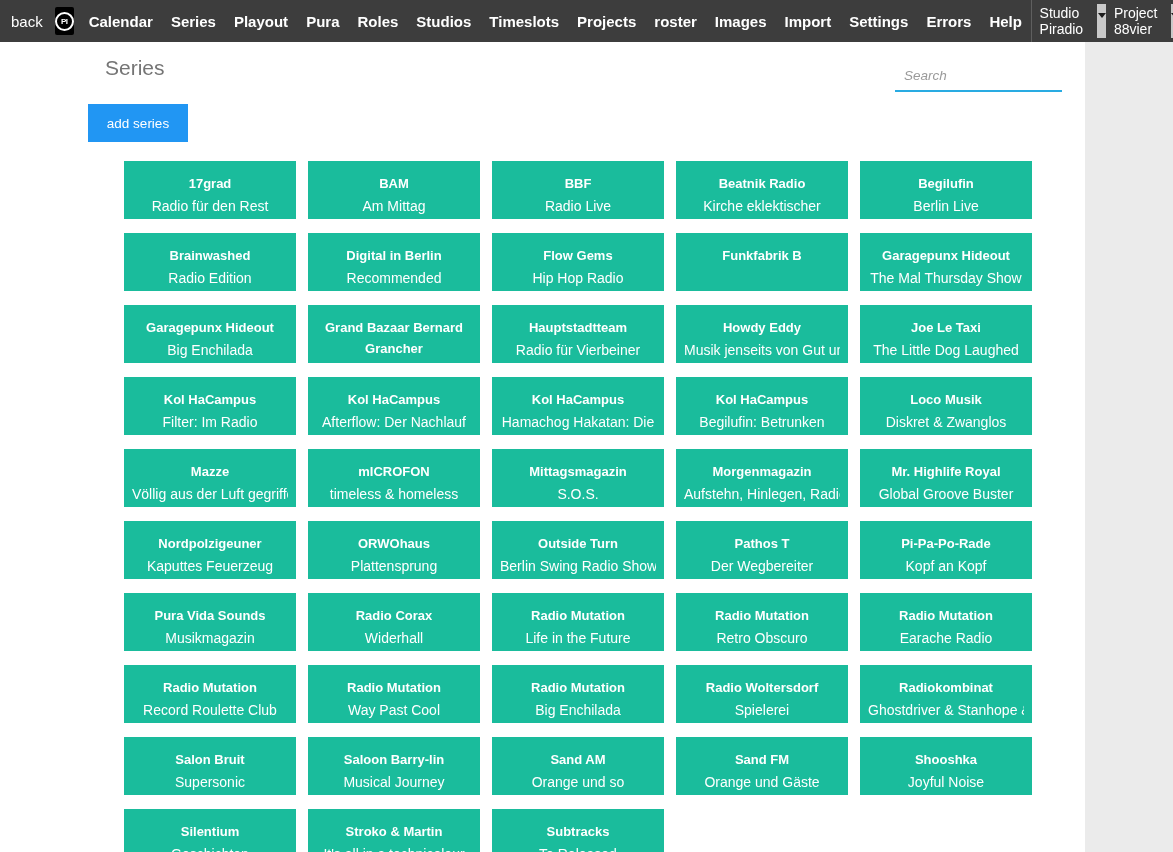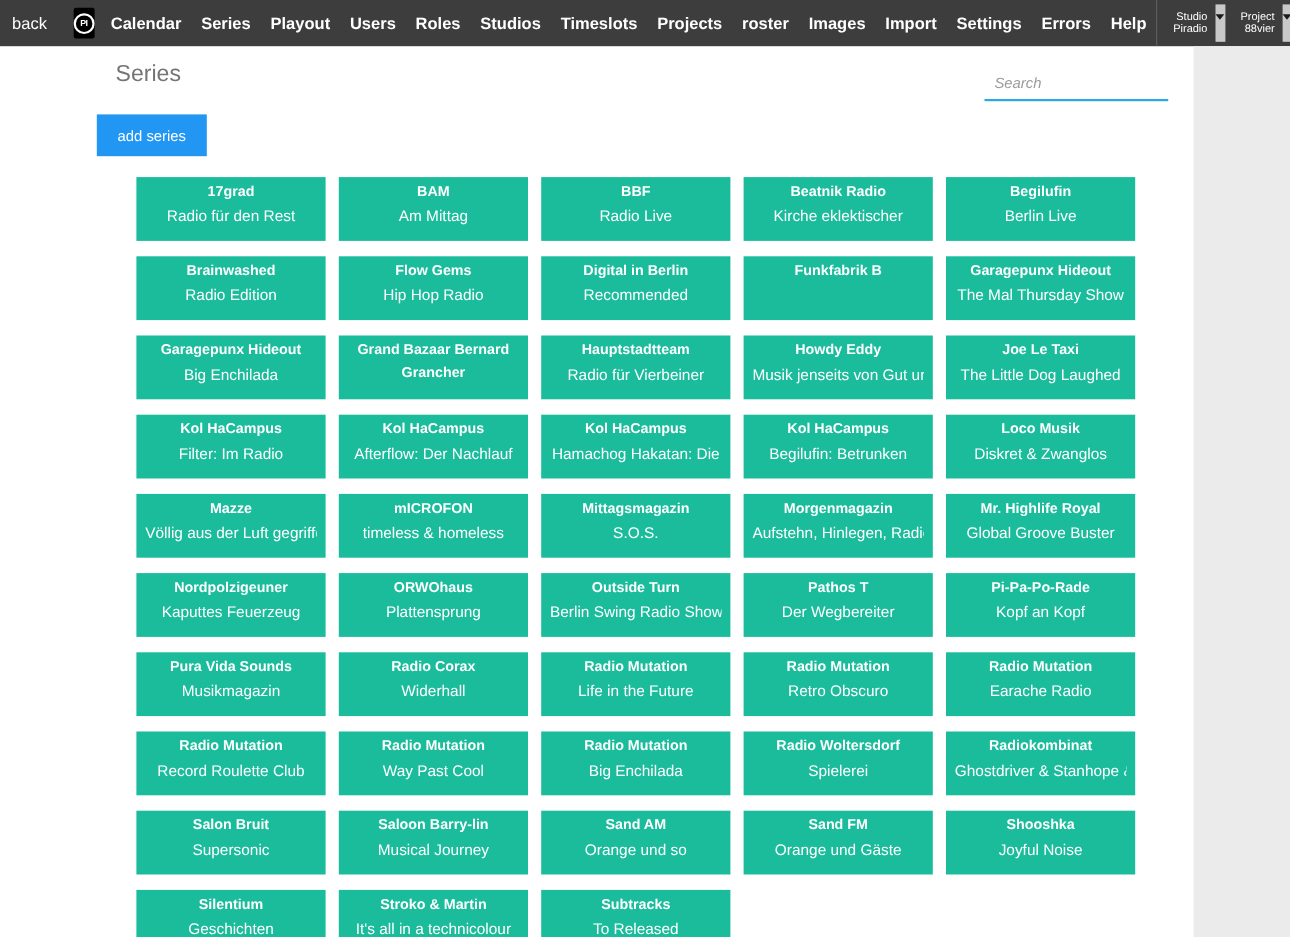--- a/index.html
+++ b/index.html
@@ -3,32 +3,32 @@
 <meta charset="utf-8">
 <style>
   * { margin:0; padding:0; box-sizing:border-box; }
   html,body { width:1173px; height:852px; overflow:hidden; background:#fff;
               font-family:"Liberation Sans", sans-serif; }
 
   
   .navbar { position:absolute; left:0; top:0; width:1173px; height:42px;
             background:#3d3d3d; color:#fff; display:flex; align-items:center;
             font-size:15px; }
-  .nav-back { padding:0 24px 0 11px; cursor:pointer; }
+  .nav-back { padding:0 12px 0 11px; cursor:pointer; }
   .logo-box { width:28px; height:28px; background:#000; border-radius:2px;
               display:flex; align-items:center; justify-content:center; margin-right:6px; cursor:pointer; }
   .logo-circle { width:19px; height:19px; border:2px solid #fff; border-radius:50%;
                  display:flex; align-items:center; justify-content:center;
                  font-size:8px; font-weight:bold; letter-spacing:-0.5px; }
   .nav-links { display:flex; align-items:center; height:100%; }
   .nav-link { padding:0 9px; cursor:pointer; height:100%; display:flex; align-items:center;font-weight:bold; }
   .nav-right { margin-left:auto; display:flex; align-items:center; height:100%; }
   .nav-sep { width:1px; height:42px; background:#5f5f5f; }
   .nav-select { display:flex; align-items:center; height:100%; padding-left:8px;
-                font-size:10px; cursor:pointer;text-align:right; }
+                font-size:14px; cursor:pointer; }
   .select-strip { width:15px; height:34px; background:#c9c9c9; margin-left:7px;
                   display:flex; justify-content:center; align-items:flex-start; padding-top:9px; }
   .select-strip .tri { width:0; height:0; border-left:4px solid transparent;
                        border-right:4px solid transparent; border-top:5px solid #1b1b1b; }
   .nav-logout { color:var(--logout-red,#e9534e); font-size:17px; padding:0 9px 0 16px; cursor:pointer; }
 
   
   .right-gutter { position:absolute; left:1085px; top:42px; width:88px; height:810px;
                   background:#ebebeb; }
   .page-title { position:absolute; left:105px; top:56px; font-size:21px; font-weight:400;
@@ -39,38 +39,38 @@
                   font-family:"Liberation Sans", sans-serif;font-style:italic; }
   .search-input::placeholder { color:#9a9a9a; opacity:1; }
   .add-btn { position:absolute; left:88px; top:104px; width:100px; height:38px;
              background:var(--btn-blue,#2196f3); border:none; color:#fff; font-size:13.5px;
              font-family:"Liberation Sans", sans-serif; cursor:pointer; }
 
   
   .grid { position:absolute; left:124px; top:161px; width:908px;
           display:grid; grid-template-columns:repeat(5,172px); column-gap:12px; row-gap:14px; }
   .card { background:var(--card-teal,#1abc9c); height:58px; color:#fff; text-align:center;
-          overflow:hidden; padding:2px 8px 0; cursor:pointer; }
+          overflow:hidden; padding:12px 8px 0; cursor:pointer; }
   .card-title { font-size:13px; font-weight:bold; line-height:21px; }
   .card-sub { font-size:14px; font-weight:400; line-height:25px;
               white-space:nowrap; overflow:hidden; }
 </style>
 </head>
 <body>
 
 <div class="navbar">
   <span class="nav-back">back</span>
   <span class="logo-box">
     <span class="logo-circle">PI</span>
   </span>
   <span class="nav-links">
       <span class="nav-link">Calendar</span>
       <span class="nav-link">Series</span>
       <span class="nav-link">Playout</span>
-      <span class="nav-link">Users</span>
+      <span class="nav-link">Pura</span>
       <span class="nav-link">Roles</span>
       <span class="nav-link">Studios</span>
       <span class="nav-link">Timeslots</span>
       <span class="nav-link">Projects</span>
       <span class="nav-link">roster</span>
       <span class="nav-link">Images</span>
       <span class="nav-link">Import</span>
       <span class="nav-link">Settings</span>
       <span class="nav-link">Errors</span>
       <span class="nav-link">Help</span>
@@ -123,28 +123,28 @@
     </div>
     <div class="card">
       <div class="card-title">Begilufin</div>
       <div class="card-sub">Berlin Live</div>
     </div>
     <div class="card">
       <div class="card-title">Brainwashed</div>
       <div class="card-sub">Radio Edition</div>
     </div>
     <div class="card">
+      <div class="card-title">Digital in Berlin</div>
+      <div class="card-sub">Recommended</div>
+    </div>
+    <div class="card">
       <div class="card-title">Flow Gems</div>
       <div class="card-sub">Hip Hop Radio</div>
     </div>
     <div class="card">
-      <div class="card-title">Digital in Berlin</div>
-      <div class="card-sub">Recommended</div>
-    </div>
-    <div class="card">
       <div class="card-title">Funkfabrik B</div>
       <div class="card-sub"></div>
     </div>
     <div class="card">
       <div class="card-title">Garagepunx Hideout</div>
       <div class="card-sub">The Mal Thursday Show</div>
     </div>
     <div class="card">
       <div class="card-title">Garagepunx Hideout</div>
       <div class="card-sub">Big Enchilada</div>

